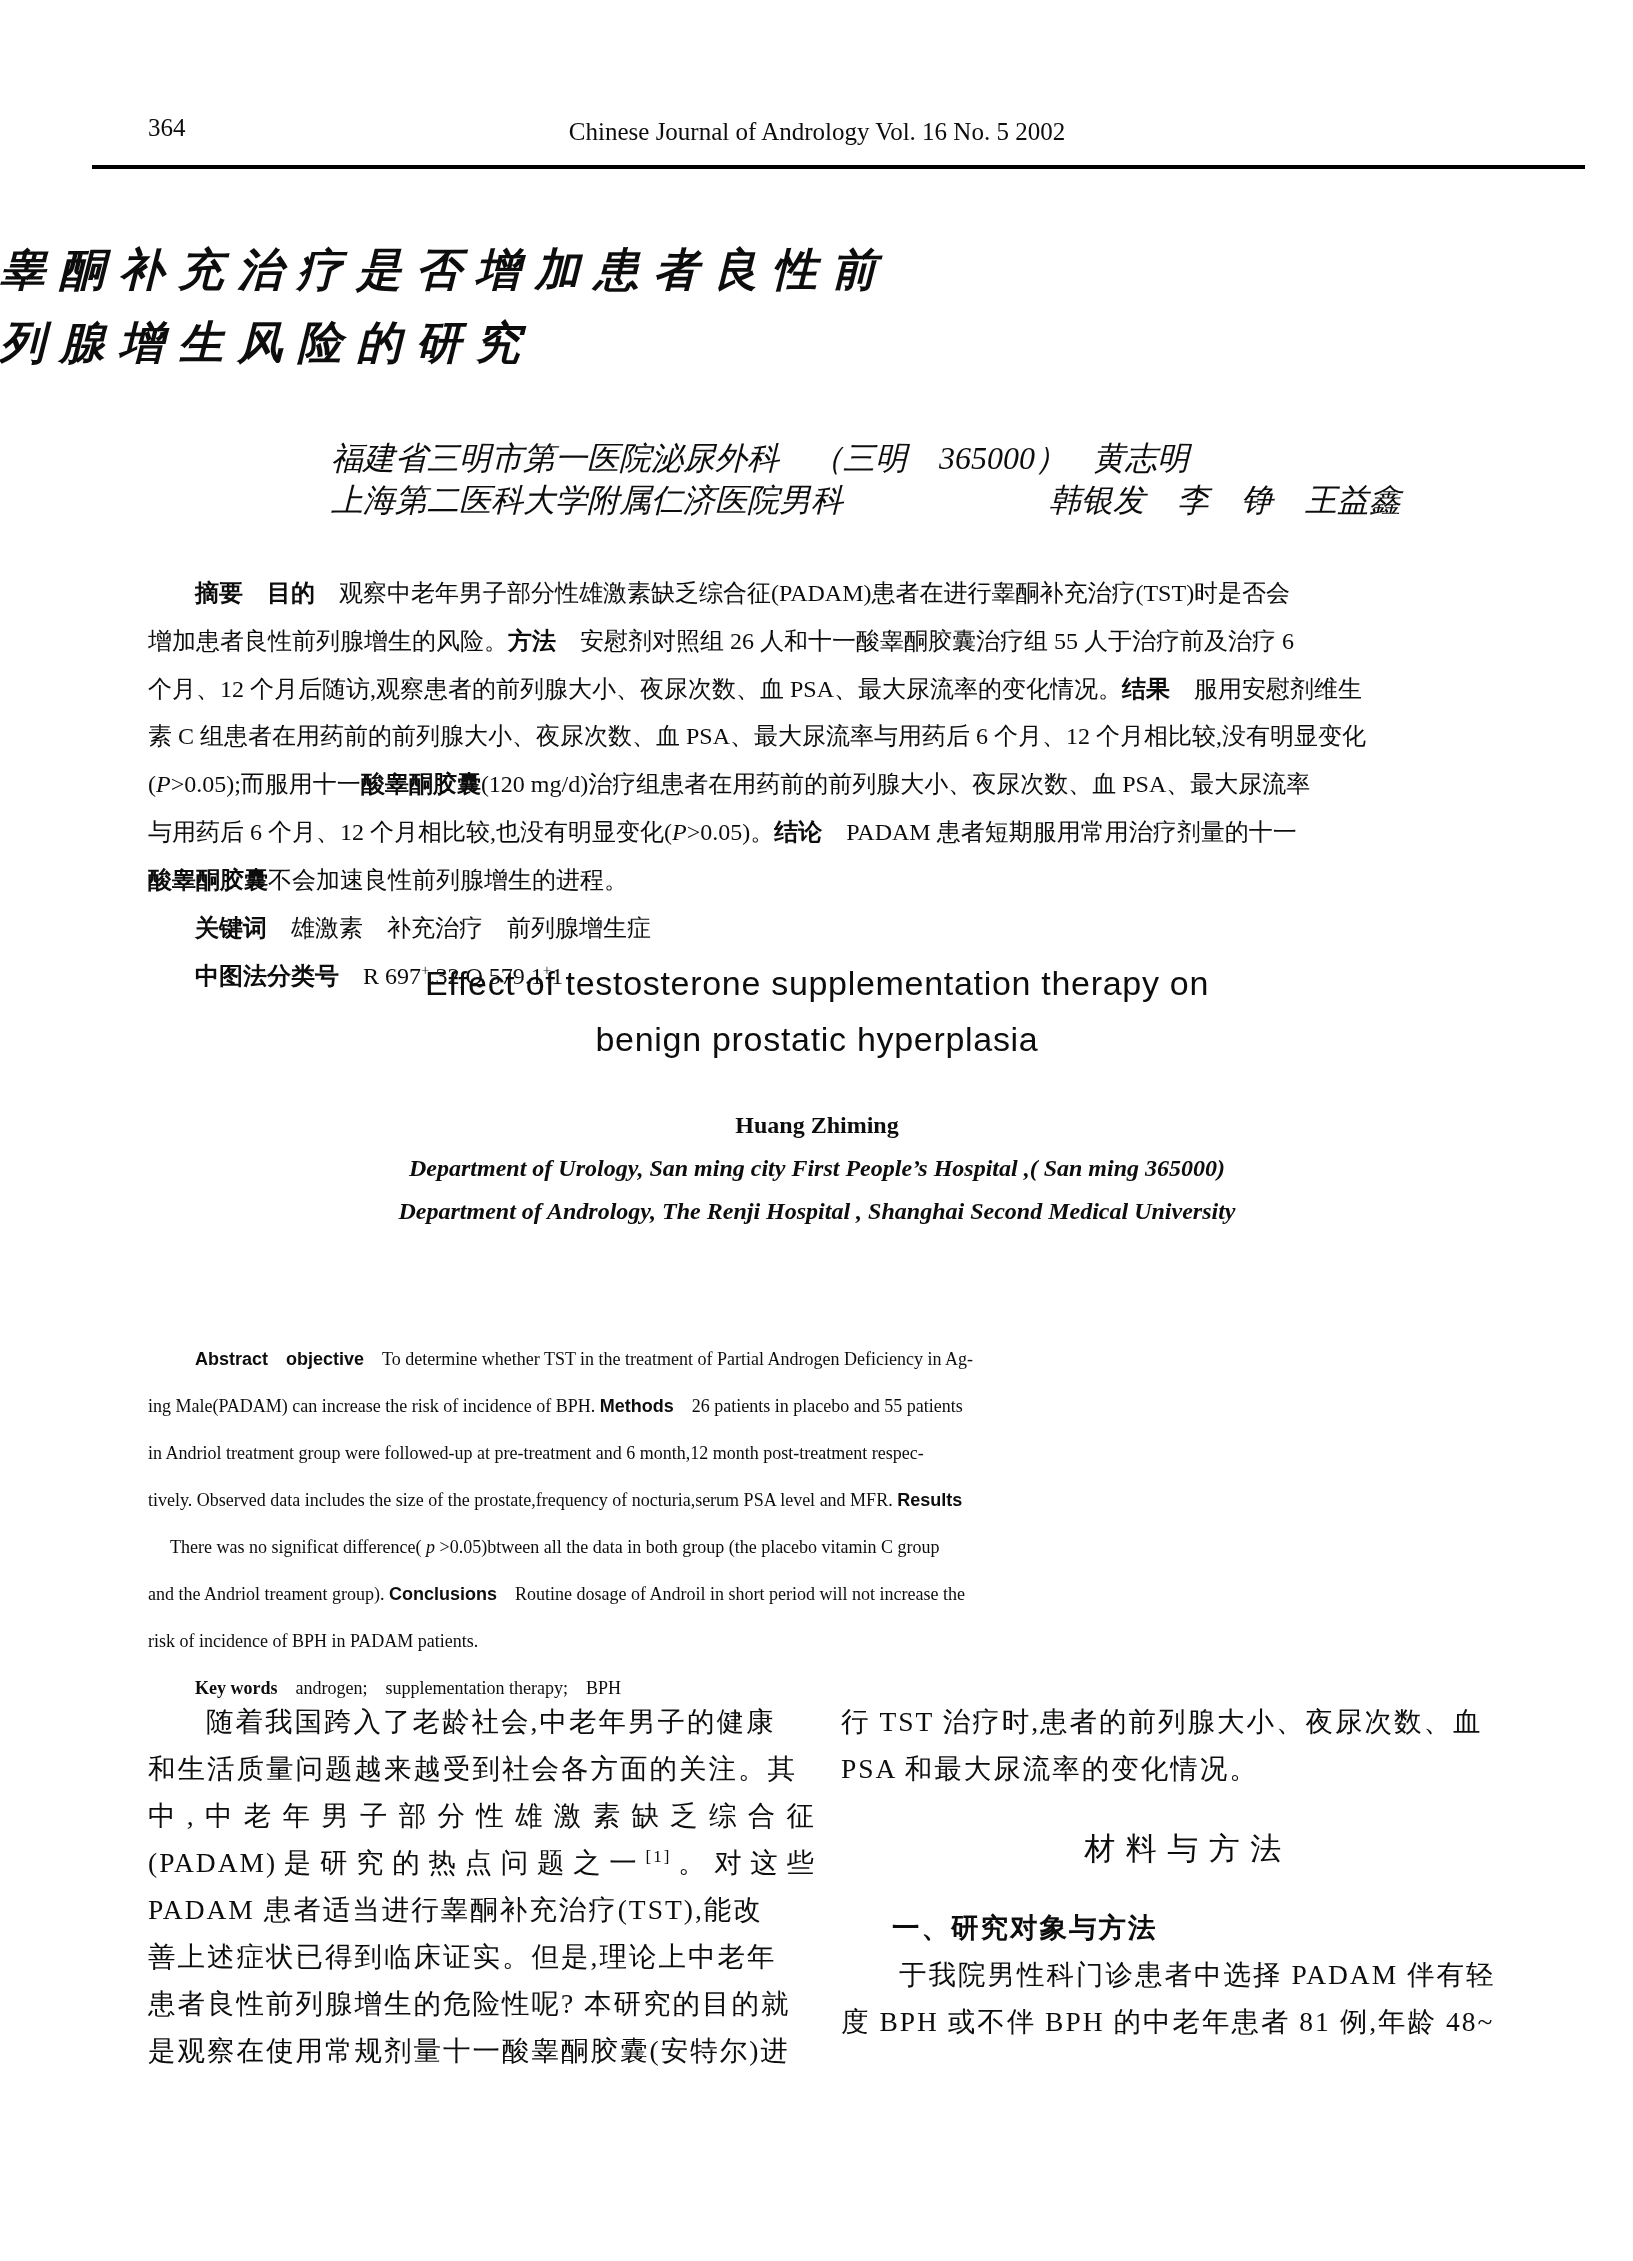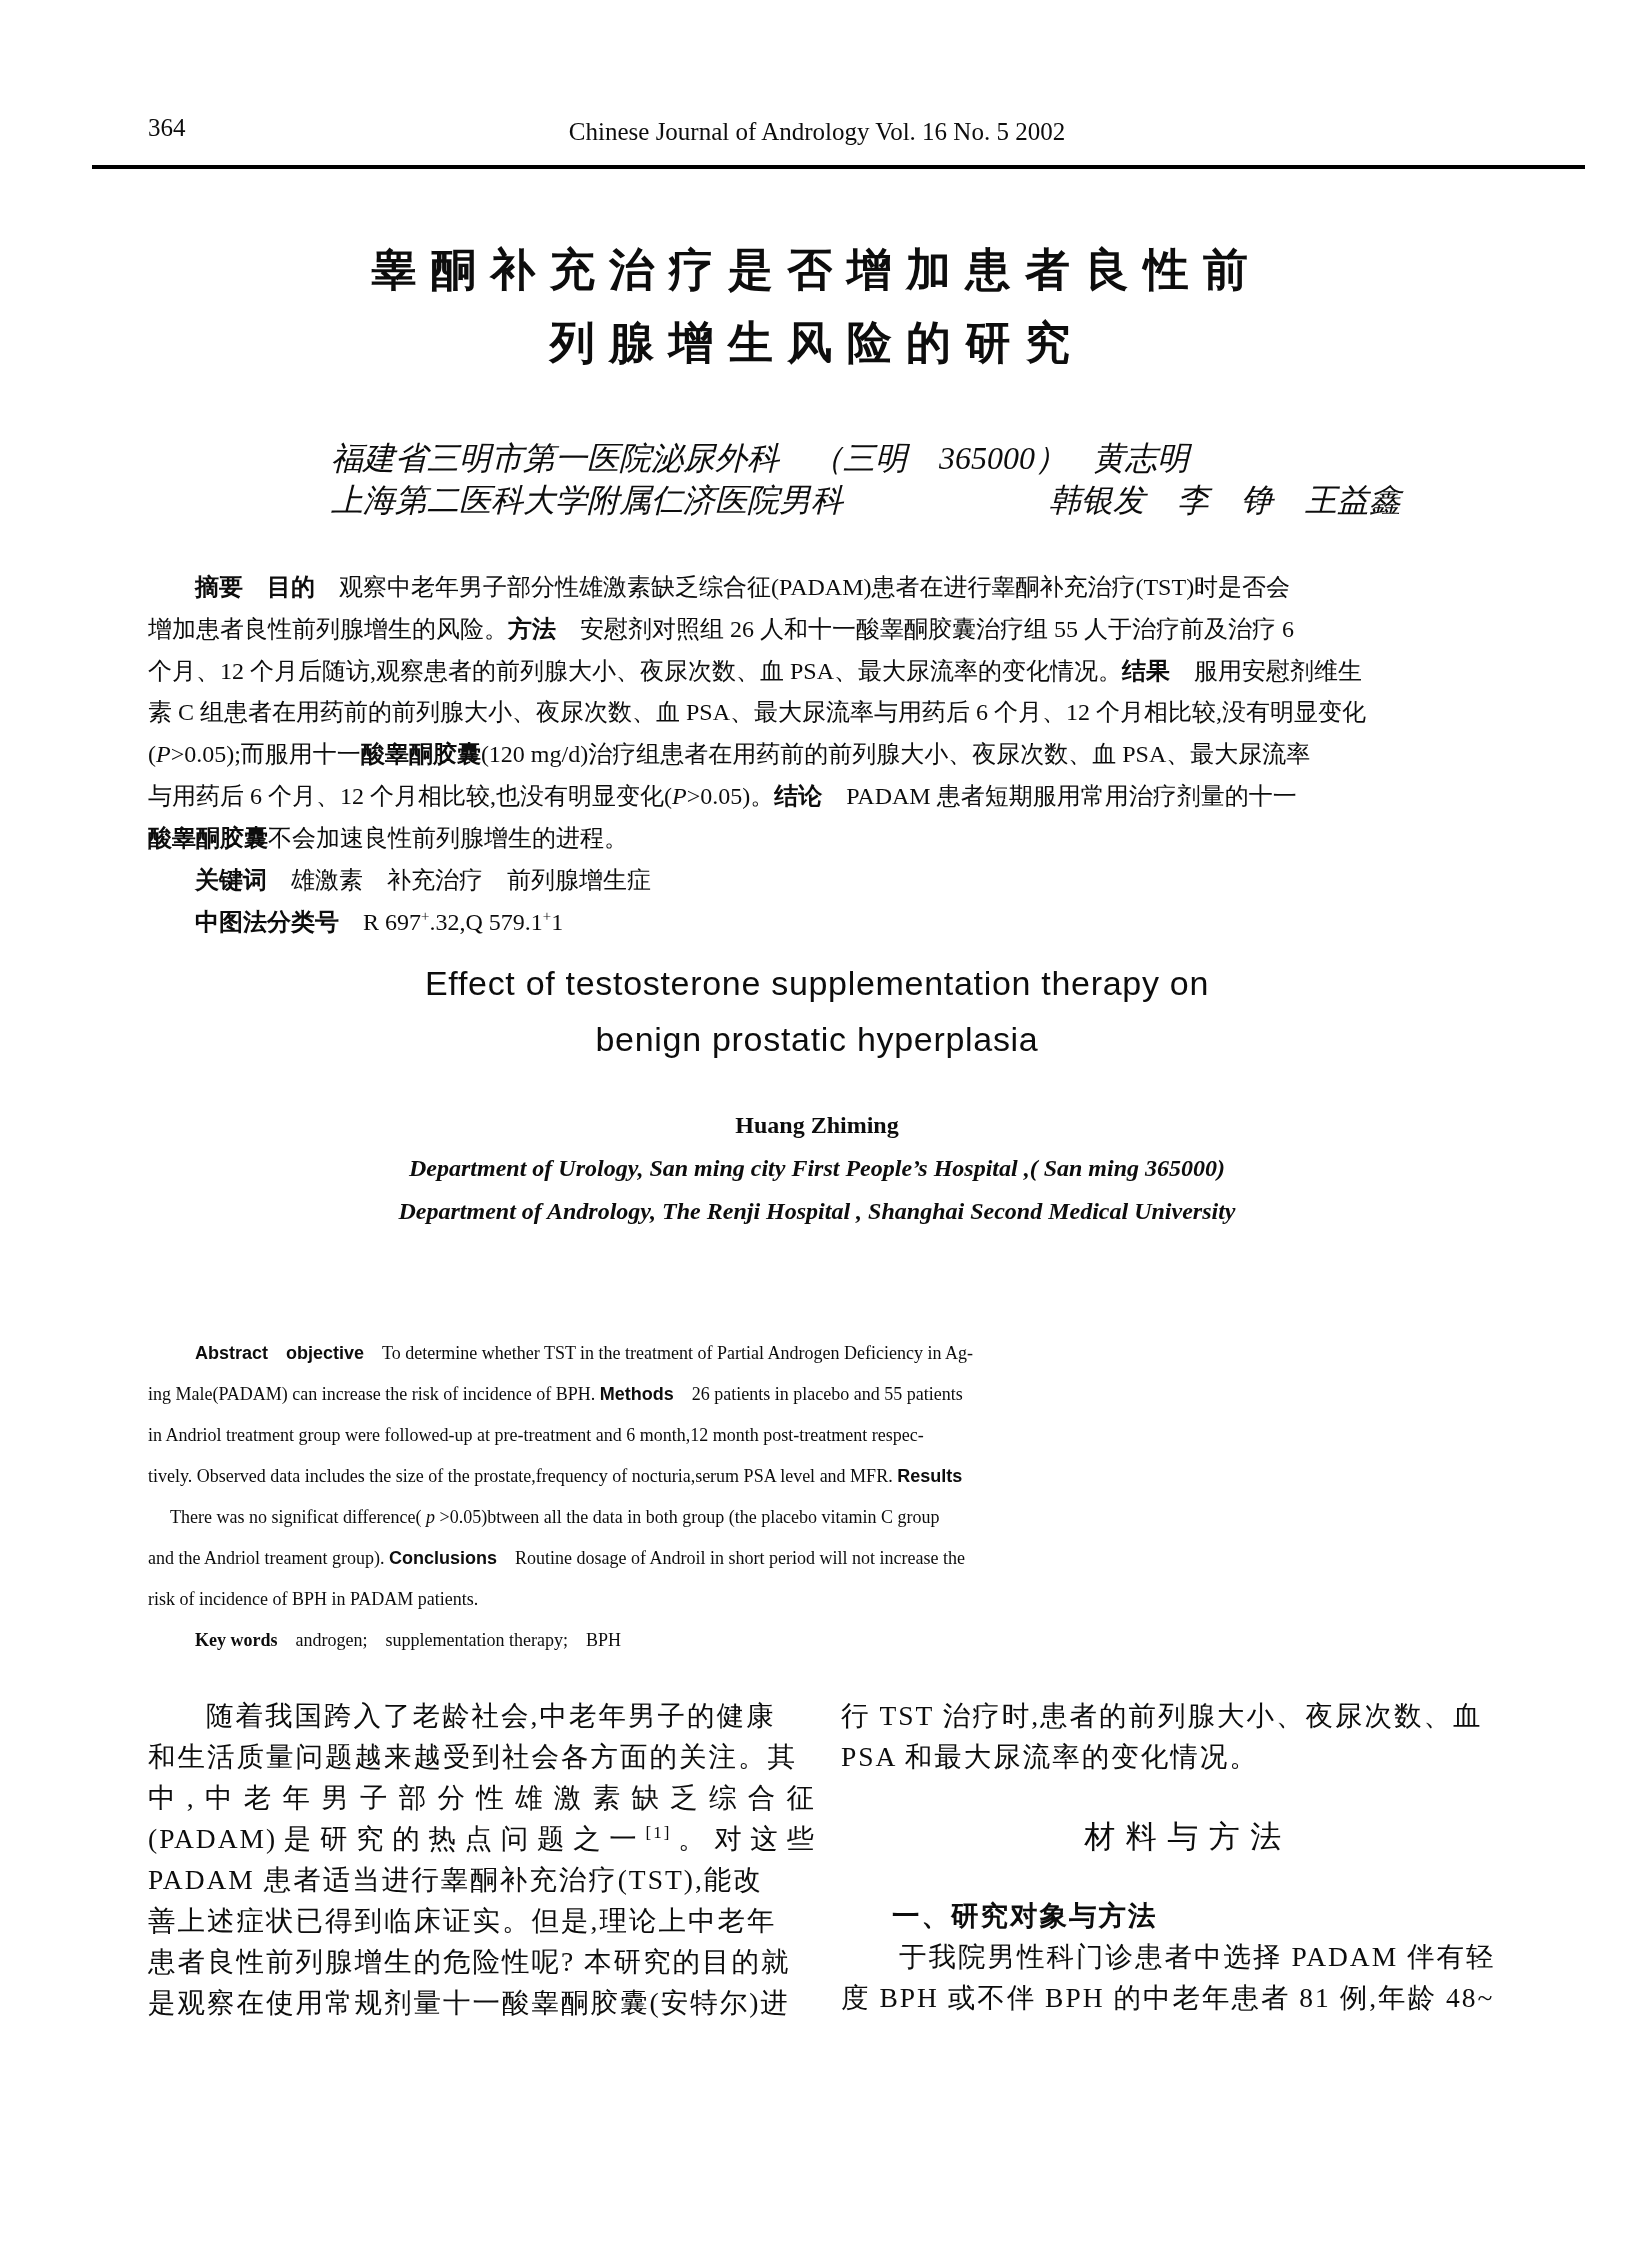--- a/index.html
+++ b/index.html
@@ -1,35 +1,35 @@
 <!DOCTYPE html>
 <html style="font-size:10.5px"><head>
 <meta charset="utf-8">
 <style>
   html,body{margin:0;padding:0;}
   body{
     width:1634px;height:2261px;background:#ffffff;color:#0d0d0d;
     font-family:"Liberation Serif", serif;position:relative;
   }
   .abs{position:absolute;}
-  .line{white-space:nowrap;}
+  .line{white-space:nowrap;margin-top:6px;}
   .b{font-weight:bold;}
   .i{font-style:italic;}
   .bs{font-family:"Liberation Sans", sans-serif;font-weight:bold;}
   sup{font-size:62%;vertical-align:super;line-height:0;}
 
   
   .header-page-num{left:148px;top:114px;font-size:25px;}
   .header-journal{left:50%;transform:translateX(-50%);top:118px;font-size:25px;white-space:nowrap;}
   .rule{left:92px;top:165px;width:1493px;height:3.9px;background:#000;}
 
   
-  .cn-title{left:0;top:233px;width:100%;text-align:center;
+  .cn-title{left:0;top:233px;width:100%;text-align:left;
     font-family:"Liberation Sans", sans-serif;font-weight:900;
-    font-size:45px;line-height:73px;letter-spacing:14.4px;}
+    font-size:45px;line-height:73px;letter-spacing:14.4px;font-style:italic;}
 
   
   .cn-affil{left:331px;top:437px;font-size:32px;font-style:italic;line-height:42px;}
   .cn-affil .row{white-space:nowrap;}
   .cn-affil .name1{margin-left:26px;}
   .cn-affil .name2{margin-left:206px;}
 
   
   .cn-abstract{left:148px;top:566px;width:1385px;font-size:24px;line-height:41px;}
   .ind{padding-left:47px;}

